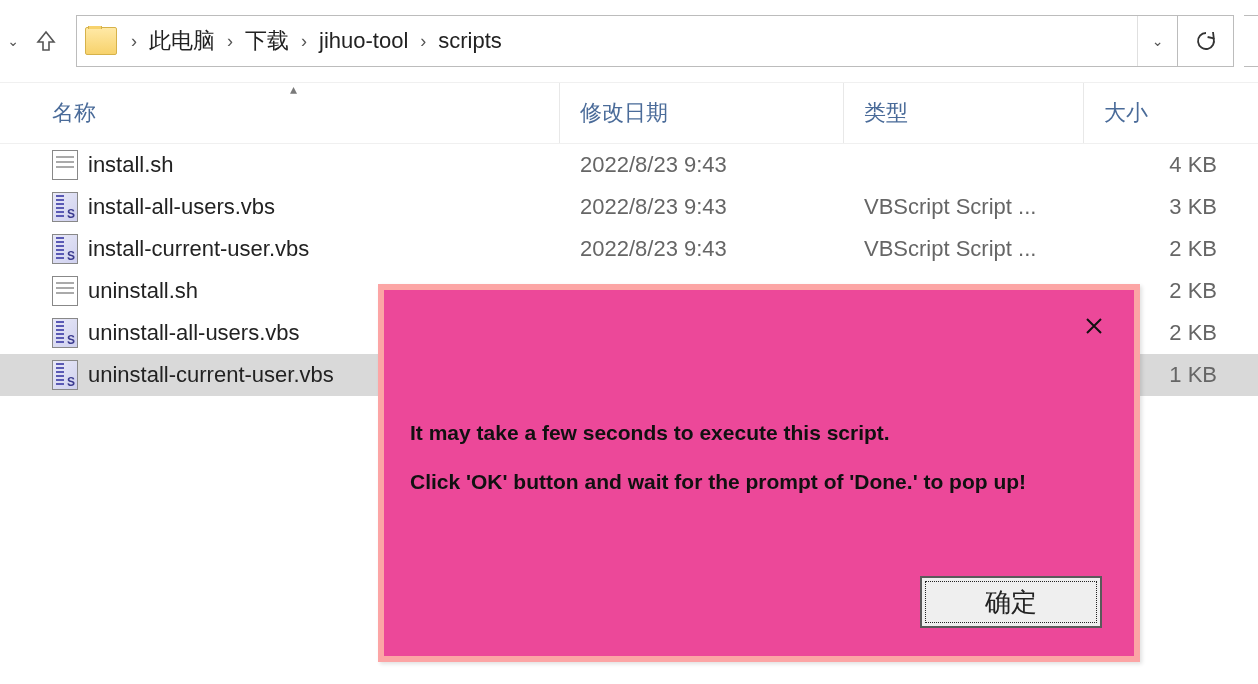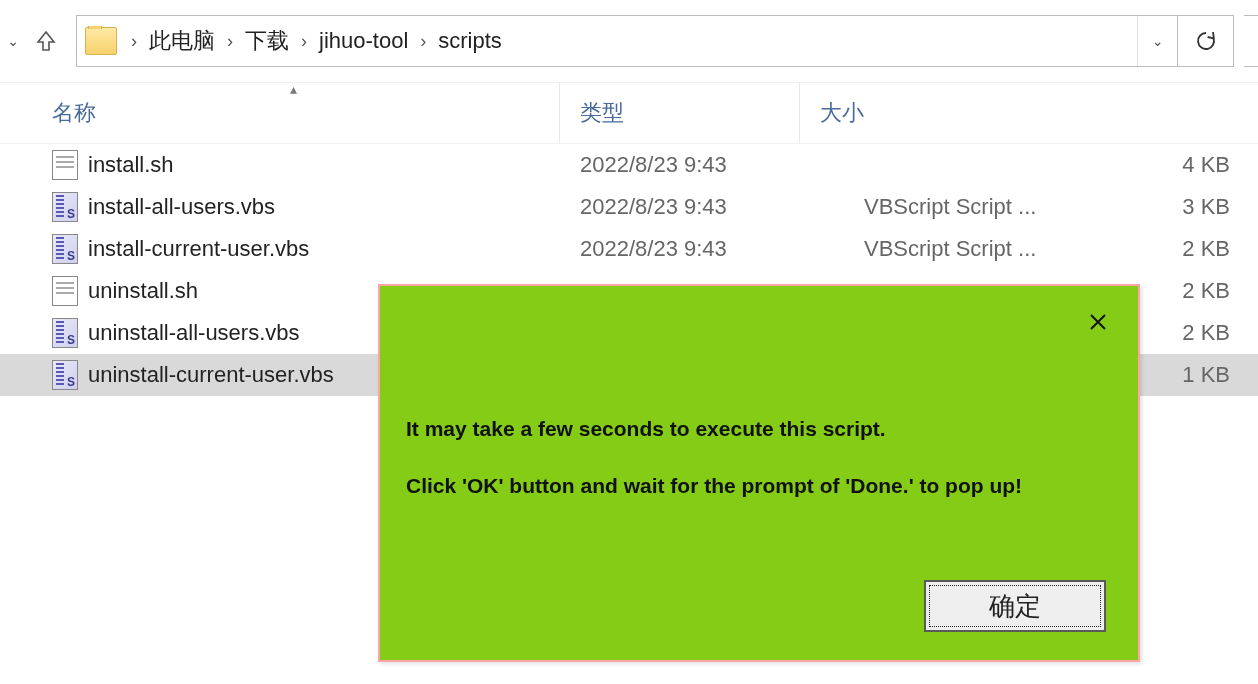--- a/index.html
+++ b/index.html
@@ -134,21 +134,21 @@
     height: 42px;
     display: flex;
     align-items: center;
     font-size: 22px;
     color: #444;
   }
   .file-row.selected { background: #d9d9d9; }
   .cell-name { width: 560px; display: flex; align-items: center; gap: 10px; padding-left: 52px; color: #222; }
   .cell-date { width: 284px; padding-left: 20px; color: #666; }
   .cell-type { width: 240px; padding-left: 20px; color: #666; white-space: nowrap; overflow: hidden; text-overflow: ellipsis; }
-  .cell-size { flex: 1; padding-right: 28px; text-align: right; color: #666; }
+  .cell-size { flex: 1; padding-right: 41px; text-align: right; color: #666; }
 
   
   .ico-sh, .ico-vbs {
     width: 26px; height: 30px;
     border: 1px solid #888;
     background: #fff;
     position: relative;
     flex-shrink: 0;
   }
   .ico-sh::after {
@@ -176,40 +176,40 @@
     color: #3b3b8f;
   }
 
   
   .dialog {
     position: absolute;
     left: 378px;
     top: 284px;
     width: 762px;
     height: 378px;
-    background: #84cc16;
-    border: 2px solid #fca5a5;
+    background: #ec4899;
+    border: 6px solid #fca5a5;
     box-shadow: 2px 2px 4px rgba(0,0,0,0.12);
   }
   .dlg-close {
     position: absolute;
     top: 18px; right: 20px;
     font-size: 26px;
     color: #222;
     width: 40px; height: 36px;
     display: flex; align-items: center; justify-content: center;
   }
   .dlg-body {
     padding: 128px 26px 0 26px;
     font-size: 21px;
     font-weight: 600;
     color: #111;
     line-height: 1.4;
   }
-  .dlg-body p + p { margin-top: 28px; }
+  .dlg-body p + p { margin-top: 20px; }
   .dlg-ok {
     position: absolute;
     right: 32px;
     bottom: 28px;
     width: 182px;
     height: 52px;
     border: 2px solid #5a5a5a;
     outline: 1px dotted #222;
     outline-offset: -6px;
     background: #efefef;
@@ -253,20 +253,23 @@
     </div>
   </div>
   <div class="search-stub"></div>
 </div>
 
 <div class="col-header">
   <div class="hdr-cell hdr-name">
     <span>名称</span>
     <span class="sort-caret">▴</span>
   </div>
+  <div class="hdr-cell hdr-date">
+    <span>修改日期</span>
+  </div>
   <div class="hdr-cell hdr-type">
     <span>类型</span>
   </div>
   <div class="hdr-cell hdr-size">
     <span>大小</span>
   </div>
 </div>
 
 <div class="file-list" id="file-list">
     <div class="file-row">

